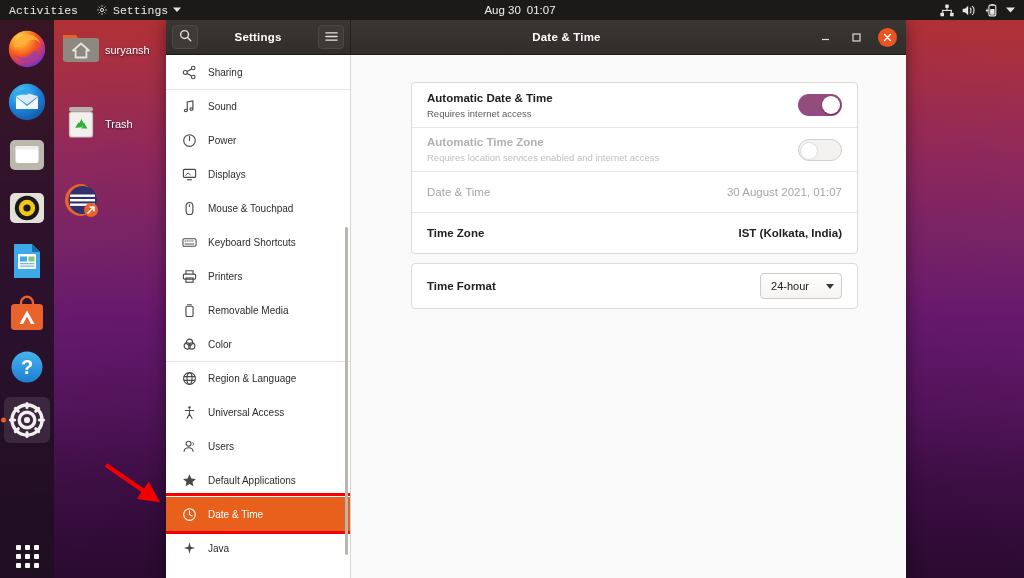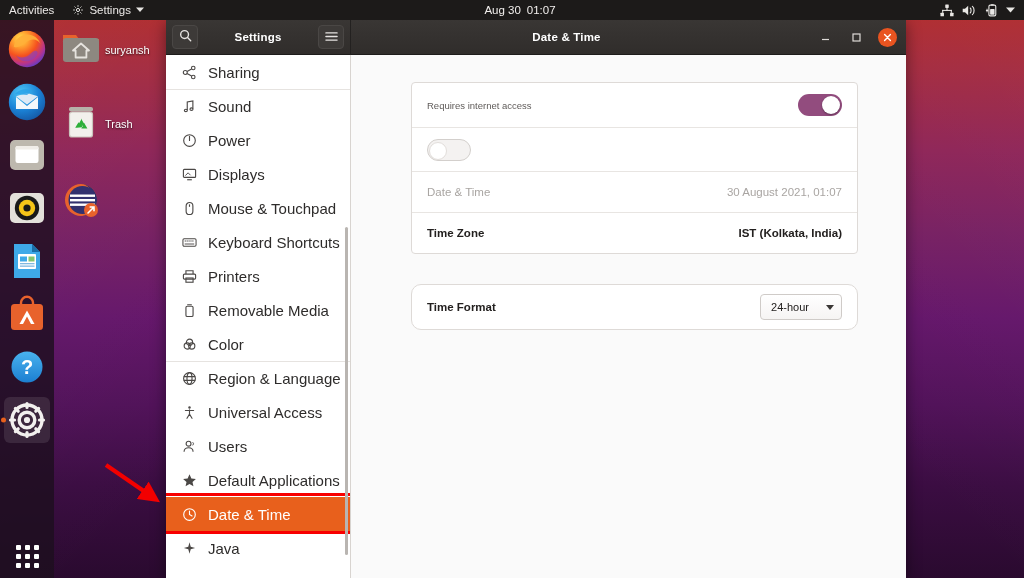--- a/index.html
+++ b/index.html
@@ -32,21 +32,21 @@
   
   #topbar {
     position: absolute; top: 0; left: 0;
     width: 1024px; height: 20px;
     background: #1c1a19;
     color: #e8e6e3;
     font-size: 11.5px;
     display: flex; align-items: center;
     z-index: 40;
   }
-  .tb-left { display: flex; align-items: center; height: 20px; }
+  .tb-left { display: flex; align-items: center; height: 20px; font-family: Liberation Mono, monospace; }
   .tb-item {
     display: flex; align-items: center; gap: 5px;
     height: 20px; padding: 0 9px;
     color: #ebe8e6; font-size: 11.5px; font-weight: 400;
     white-space: nowrap;
   }
   .tb-center {
     position: absolute; left: 0; right: 0;
     text-align: center; font-size: 11.5px; color: #f2efed;
     pointer-events: none;
@@ -159,21 +159,21 @@
     background: #ffffff;
     border-right: 1px solid #d8d4d0;
     position: relative;
     overflow: hidden;
   }
   .side-list { position: relative; }
   .side-item {
     height: 34px;
     display: flex; align-items: center;
     padding-left: 15px;
-    font-size: 15px; color: #2e2c2b;
+    font-size: 10px; color: #2e2c2b;
     position: relative;
   }
   .side-item .sico {
     width: 17px; height: 17px; margin-right: 10px;
     display: flex; align-items: center; justify-content: center;
     color: #4b4846; flex: 0 0 17px;
   }
   .side-item.sep-top { border-top: 1px solid #e6e3e0; }
   .side-item.selected {
     background: #e8601c;
@@ -199,21 +199,21 @@
     padding: 27px 0 0 0;
     overflow: hidden;
   }
   .card {
     margin: 0 48px 0 60px;
     background: #ffffff;
     border: 1px solid #dedad7;
     border-radius: 4px;
     overflow: hidden;
   }
-  .card + .card { margin-top: 30px; border-radius: 10px; }
+  .card + .card { margin-top: 9px; }
   .row {
     display: flex; align-items: center;
     min-height: 41px;
     padding: 0 15px;
   }
   .row + .row { border-top: 1px solid #e8e5e2; }
   .row.tall { min-height: 44px; }
   .row .rtext { flex: 1; min-width: 0; }
   .r-title { font-size: 11.5px; font-weight: bold; color: #23201f; line-height: 15px; }
   .r-sub { font-size: 9.5px; color: #5f5b59; line-height: 13px; margin-top: 1px; }
@@ -700,28 +700,33 @@
         </div>
         <div id="sb-track"></div>
       </div>
 
       <div id="content">
 
         <div class="card">
 
           <div class="row tall">
             <div class="rtext">
+              <div class="r-title">Automatic Date &amp; Time</div>
               <div class="r-sub">Requires internet access</div>
             </div>
             <div class="toggle on">
               <span class="knob"></span>
             </div>
           </div>
 
           <div class="row tall dim">
+            <div class="rtext">
+              <div class="r-title">Automatic Time Zone</div>
+              <div class="r-sub">Requires location services enabled and internet access</div>
+            </div>
             <div class="toggle off">
               <span class="knob"></span>
             </div>
           </div>
 
           <div class="row insensitive">
             <div class="rtext">
               <div class="r-title">Date &amp; Time</div>
             </div>
             <div class="r-value dim">30 August 2021, 01:07</div>

